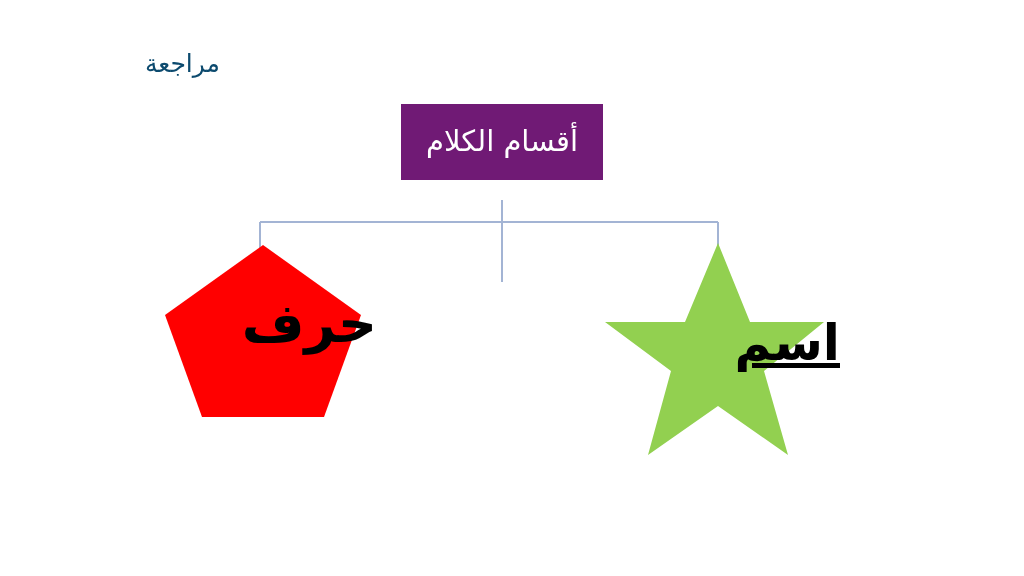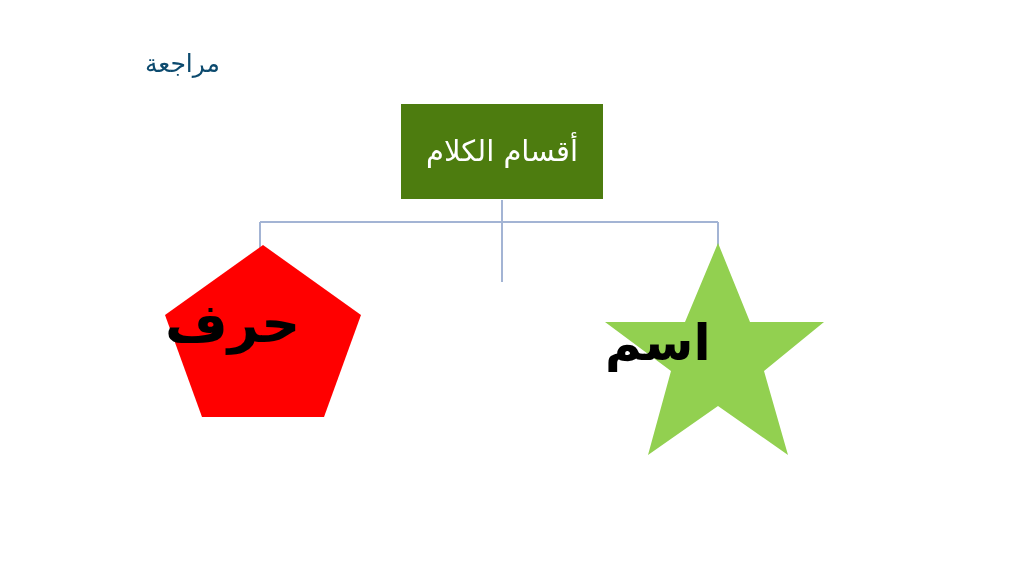--- a/index.html
+++ b/index.html
@@ -42,22 +42,22 @@
     width: 1024px;
     height: 576px;
   }
 
   
   .root-box {
     position: absolute;
     left: 401px;
     top: 104px;
     width: 202px;
-    height: 95px;
-    background: #4d7c0f;
+    height: 76px;
+    background: #701a75;
     display: flex;
     align-items: center;
     justify-content: center;
     box-sizing: border-box;
   }
   .root-label {
     direction: rtl;
     color: #ffffff;
     font-size: 29px;
     font-weight: 400;
@@ -72,41 +72,41 @@
     position: absolute;
   }
   .node svg {
     display: block;
     position: absolute;
     left: 0;
     top: 0;
   }
   .node-label {
     position: absolute;
-    left: 0;
+    left: 16px;
     width: 100%;
     direction: rtl;
-    text-align: left;
+    text-align: right;
     color: #000000;
     font-weight: 700;
     white-space: nowrap;
     font-family: "DejaVu Sans", "Liberation Sans", sans-serif;
   }
 
   
   #node-harf { left: 165px; top: 245px; width: 196px; height: 172px; }
   #node-harf .node-label { top: 52px; font-size: 54px; line-height: 1; }
 
   
   #node-fil { left: 427px; top: 280px; width: 154px; height: 192px; }
   #node-fil .node-label { top: 84px; font-size: 48px; line-height: 1; }
 
   
   #node-ism { left: 605px; top: 243px; width: 219px; height: 214px; }
-  #node-ism .node-label { top: 75px; font-size: 50px; line-height: 1; }
+  #node-ism .node-label { top: 75px; font-size: 50px; line-height: 1; text-decoration: underline; }
 </style>
 </head>
 <body>
 
 <div id="slide">
 
   <div class="heading">مراجعة</div>
 
   <svg class="connectors" viewBox="0 0 1024 576">
 

